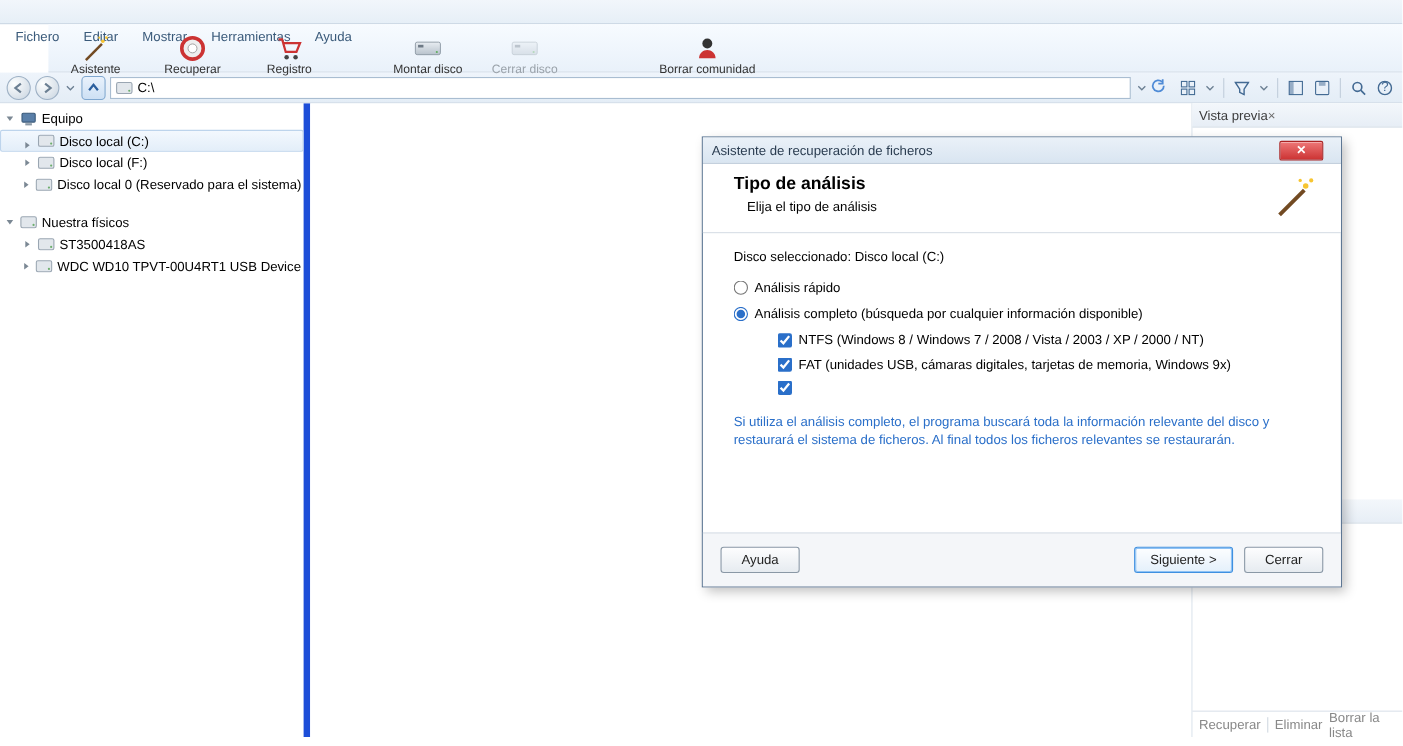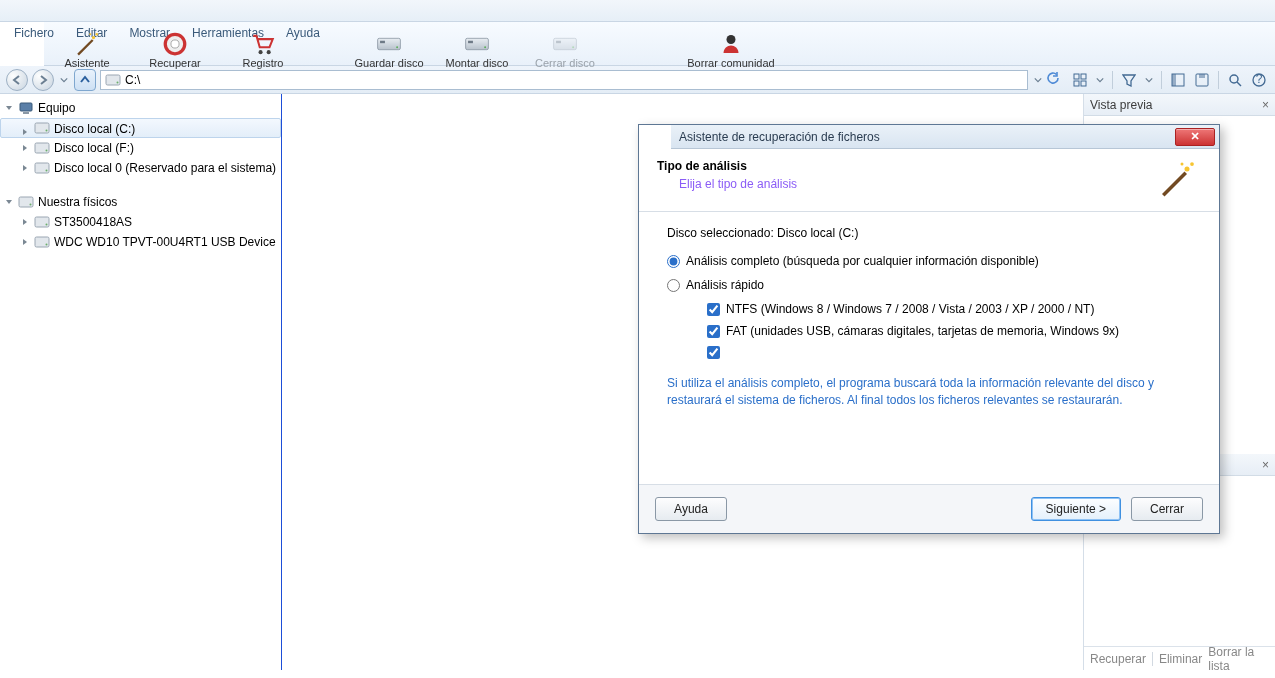--- a/index.html
+++ b/index.html
@@ -25,47 +25,47 @@
 .addrinput { flex: 1; height: 20px; border: 1px solid #a9bdd1; background: #fff; display: flex; align-items: center; padding: 0 4px; gap: 4px; }
 .addrinput input { border: none; outline: none; flex: 1; font-size: 12px; }
 .small-icon { width:16px;height:16px;display:inline-flex;align-items:center;justify-content:center;}
 .right-icons { display:flex; align-items:center; gap:4px; padding-left:6px;}
 .right-icons .tb { width:20px;height:20px;border:1px solid transparent;display:flex;align-items:center;justify-content:center;color:#436a93;}
 .right-icons .sep { width:1px;height:18px;background:#c1cedb;margin:0 2px;}
 .refreshpair { display:flex;align-items:center;gap:2px;color:#4f8bd6;}
 
 
 .main { display: flex; height: calc(678px - 22px - 52px - 28px); }
-.sidebar { width: 282px; border-right: 1px solid #1d4ed8; background:#fff; padding: 4px 0; overflow:auto;}
+.sidebar { width: 282px; border-right: 6px solid #1d4ed8; background:#fff; padding: 4px 0; overflow:auto;}
 .content { flex: 1; position: relative; background:#fff;}
 .rightcol { width: 192px; border-left: 1px solid #d5dee8; display:flex; flex-direction:column; background:#fff;}
 
 
 .tree ul { list-style:none; }
 .tree li { padding: 2px 4px 2px 6px; display:flex; align-items:center; gap:4px; white-space:nowrap; cursor: default;}
 .tree .caret { width:10px;display:inline-flex;justify-content:center;color:#7b8894;}
 .tree .root > li { padding-left: 4px; }
 .tree .lvl1 > li { padding-left: 20px; }
 .tree li.selected { background: linear-gradient(#f3f8fe,#e3eef9); border:1px solid #bdd4ec; border-radius:2px; padding:1px 3px 1px 19px;align-items:flex-end;}
 
 
-.panel-head { background: linear-gradient(#f3f7fb,#e7eef6); border-bottom:1px solid #d2dce6; height:22px; display:flex; align-items:center; justify-content:space-between; padding:0 6px; color:#3c3c3c;}
+.panel-head { background: linear-gradient(#f3f7fb,#e7eef6); border-bottom:1px solid #d2dce6; height:22px; display:flex; align-items:center; padding:0 6px; color:#3c3c3c;}
 .panel-head .x { color:#6a6a6a; cursor:default;}
 .preview-body { flex:1; }
 .reclist-body { height: 170px; }
 .rightfoot { border-top:1px solid #dbe2ea; height:24px; display:flex; align-items:center; justify-content:flex-end; gap:6px; padding:0 6px; color:#888;}
 .rightfoot .sep { width:1px; height:14px; background:#d2d9e1;}
 
 
 .dialog { position:absolute; left:356px; top:30px; width:582px; background:#fff; border:1px solid #5e7794; box-shadow: 4px 4px 10px rgba(0,0,0,.25);}
-.dlg-title { height:24px; background: linear-gradient(#eaf1f8,#d9e5f1); border-bottom:1px solid #b7c6d6; display:flex; align-items:center; justify-content:space-between; padding:0 4px 0 8px; color:#2a3c50;margin-left:32px;}
+.dlg-title { height:24px; background: linear-gradient(#eaf1f8,#d9e5f1); border-bottom:1px solid #b7c6d6; display:flex; align-items:center; justify-content:space-between; padding:0 16px 0 8px; color:#2a3c50;}
 .closebtn { width:40px;height:18px;background:linear-gradient(#e77,#c33);border:1px solid #a22;border-radius:2px;display:flex;align-items:center;justify-content:center;color:#fff;font-weight:bold;font-size:11px; box-shadow: inset 0 1px 0 rgba(255,255,255,.4);}
 .dlg-header { padding:10px 14px 12px 18px; border-bottom:1px solid #d7dee6; display:flex; justify-content:space-between; align-items:flex-start; background:#fff;}
-.dlg-header .txt b { font-size:12px; font-weight:bold; display:block; margin-bottom:4px; color:#000;}
-.dlg-header .txt span { display:block; margin-left:22px; color:#8b5cf6;}
+.dlg-header .txt b { font-size:16px; font-weight:bold; display:block; margin-bottom:4px; color:#000;text-align:center;}
+.dlg-header .txt span { display:block; margin-left:22px; color:#000000;}
 .wand { width:56px;height:40px;}
 .dlg-body { padding: 14px 20px 10px 28px; }
 .dlg-body .selrow { margin-bottom:14px; }
 .radio-row { display:flex; align-items:center; gap:6px; margin: 6px 0 10px 0; }
 .radio-row input { accent-color:#2a6fc9; }
 .chk-row { display:flex; align-items:center; gap:6px; margin: 8px 0 8px 40px; }
 .chk-row input { accent-color:#2a6fc9; }
 .dlg-info { color:#2a6fc9; margin: 16px 0 24px 0; line-height:1.45; font-size:12px;}
 .dlg-buttons { border-top:1px solid #d7dee6; padding:12px 16px; display:flex; justify-content:space-between; align-items:center; background:#f4f6f9;}
 .btn { min-width:72px; height:24px; padding:0 14px; border:1px solid #8a98a6; border-radius:3px; background:linear-gradient(#fdfdfe,#e6ebf0); color:#222; display:inline-flex;align-items:center;justify-content:center; cursor:default;}
@@ -205,28 +205,20 @@
       </span>
     <span class="lbl">Registro</span>
   </div>
   <div style="width:20px"></div>
   <div class="tbtn">
     <span class="ic">
         <svg viewBox="0 0 32 20" width="30" height="20">
           <use href="#i-disk"></use>
         </svg>
       </span>
-    <span class="lbl">Guardar disco</span>
-  </div>
-  <div class="tbtn">
-    <span class="ic">
-        <svg viewBox="0 0 32 20" width="30" height="20">
-          <use href="#i-disk"></use>
-        </svg>
-      </span>
     <span class="lbl">Montar disco</span>
   </div>
   <div class="tbtn disabled">
     <span class="ic">
         <svg viewBox="0 0 32 20" width="30" height="20" style="opacity:.4">
           <use href="#i-disk"></use>
         </svg>
       </span>
     <span class="lbl">Cerrar disco</span>
   </div>
@@ -444,27 +436,27 @@
           <span>Elija el tipo de análisis</span>
         </div>
         <span class="wand"><svg viewBox="0 0 32 32" width="56" height="40">
               <use href="#i-wand"></use>
             </svg></span>
       </div>
       <div class="dlg-body">
         <div class="selrow">Disco seleccionado: Disco local (C:)</div>
 
         <label class="radio-row">
+          <input type="radio" name="scan" style="">
+          <span>Análisis rápido</span>
+        </label>
+
+        <label class="radio-row">
           <input type="radio" name="scan" checked="" style="">
           <span>Análisis completo (búsqueda por cualquier información disponible)</span>
-        </label>
-
-        <label class="radio-row">
-          <input type="radio" name="scan" style="">
-          <span>Análisis rápido</span>
         </label>
 
         <label class="chk-row">
           <input type="checkbox" checked="" style="">
           <span>NTFS (Windows 8 / Windows 7 / 2008 / Vista / 2003 / XP / 2000 / NT)</span>
         </label>
         <label class="chk-row">
           <input type="checkbox" checked="" style="">
           <span>FAT (unidades USB, cámaras digitales, tarjetas de memoria, Windows 9x)</span>
         </label>

